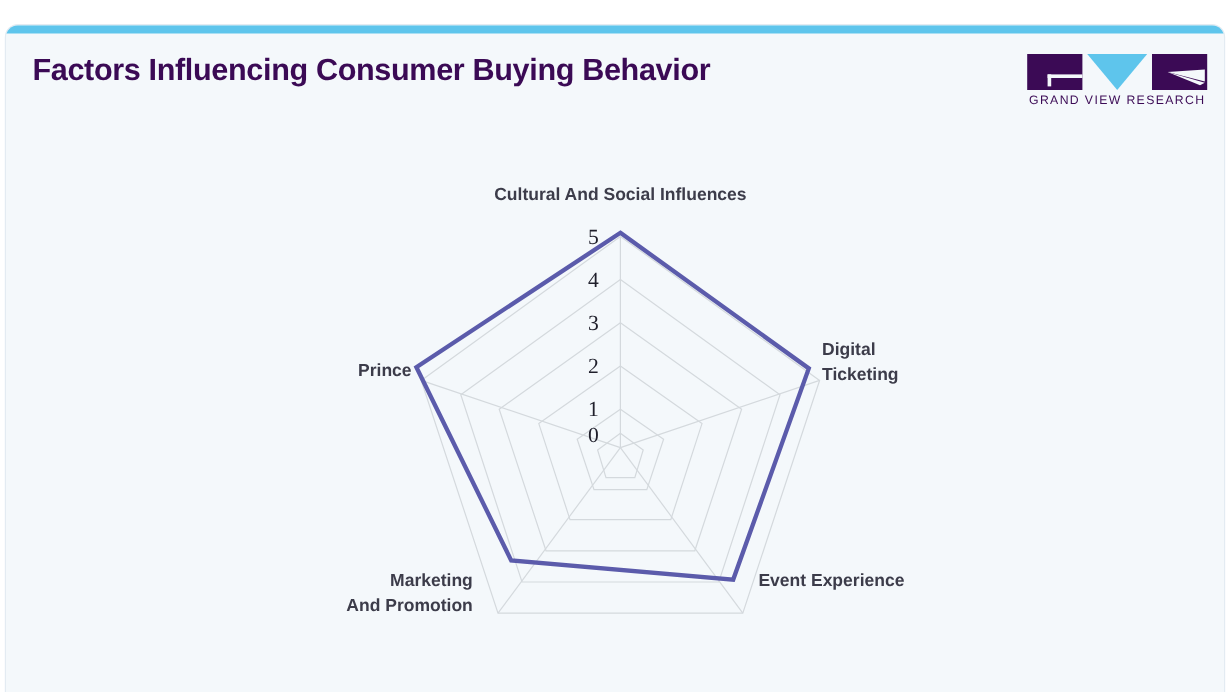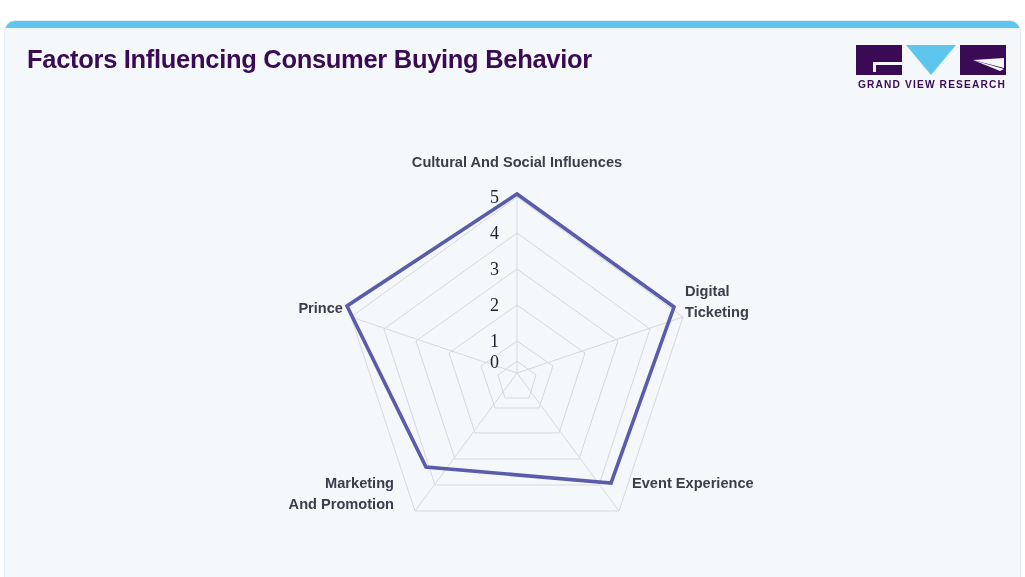--- a/index.html
+++ b/index.html
@@ -84,24 +84,24 @@
   #logo-r-arrow {
     position: absolute;
     left: 104px; top: 0;
     width: 46px; height: 30px;
   }
   #logo-text {
     position: absolute;
     left: 0; top: 34px;
     width: 150px;
     font-size: 10.2px;
-    font-weight: bold;
+    font-weight: normal;
     letter-spacing: 1.15px;
     color: #3b0a55;
-    text-align: right;
+    text-align: center;
     white-space: nowrap;
     font-family: "Liberation Sans", sans-serif;
   }
   
   #chart-wrap {
     position: absolute;
     left: 0; top: 86px;
     width: 1017px; height: 470px;
   }
   #radar-svg { display: block; }

